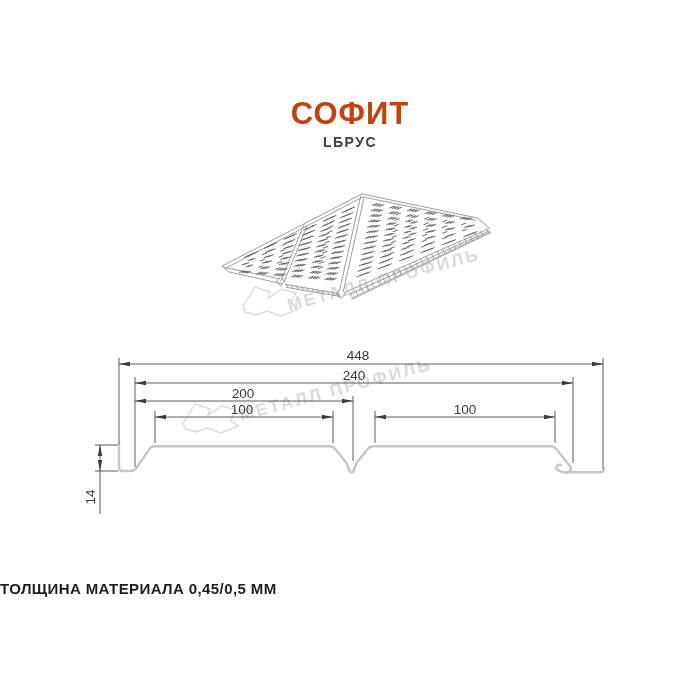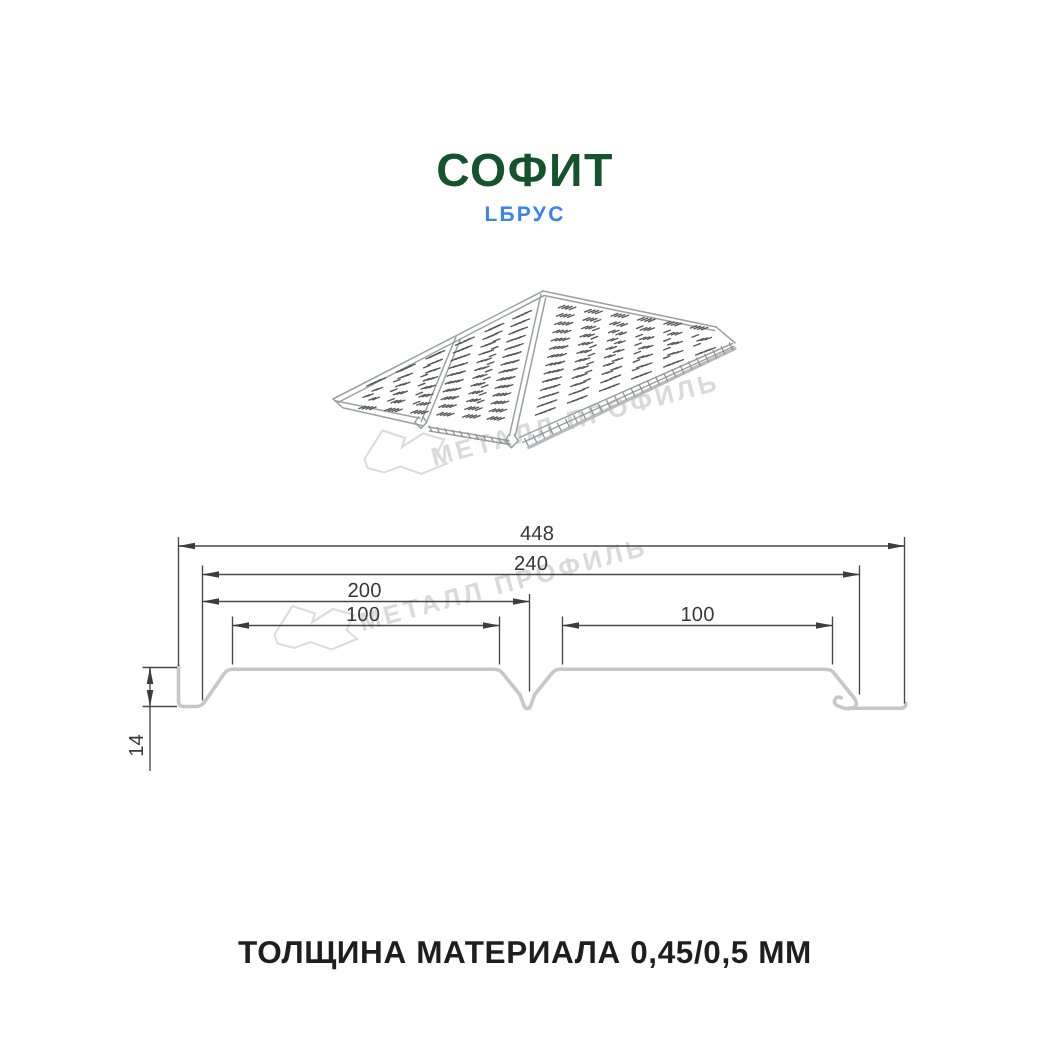--- a/index.html
+++ b/index.html
@@ -3,29 +3,29 @@
 <meta charset="utf-8">
 <style>
   html,body{margin:0;padding:0;}
   body{
     width:700px;height:700px;background:#ffffff;position:relative;overflow:hidden;
     font-family:"Liberation Sans", sans-serif;
   }
   .abs{position:absolute;}
   .title{
     left:0;right:0;top:96px;text-align:center;
-    font-size:31px;font-weight:700;letter-spacing:1px;color:#14532d;
+    font-size:31px;font-weight:700;letter-spacing:1px;color:#c2410c;
   }
   .subtitle{
     left:0;right:0;top:134px;text-align:center;
-    font-size:14px;font-weight:700;letter-spacing:1.5px;color:#3b82f6;
+    font-size:14px;font-weight:700;letter-spacing:1.5px;color:#404040;
   }
   .footer-note{
-    left:0;right:0;top:580px;text-align:center;
-    font-size:21px;font-weight:700;letter-spacing:.4px;color:#1e1e1e;margin-top:44px;
+    left:0;right:0;top:580px;
+    font-size:15px;font-weight:700;letter-spacing:.4px;color:#1e1e1e;
   }
   .dim-label{
     font-size:13.5px;color:#383838;width:50px;text-align:center;line-height:16px;
   }
   .dim-264{left:333px;top:348px;}
   .dim-240{left:329px;top:368px;}
   .dim-120{left:218px;top:386px;}
   .dim-100l{left:217px;top:402px;}
   .dim-100r{left:440px;top:402px;}
   .dim-14{left:66px;top:489px;transform:rotate(-90deg);}

